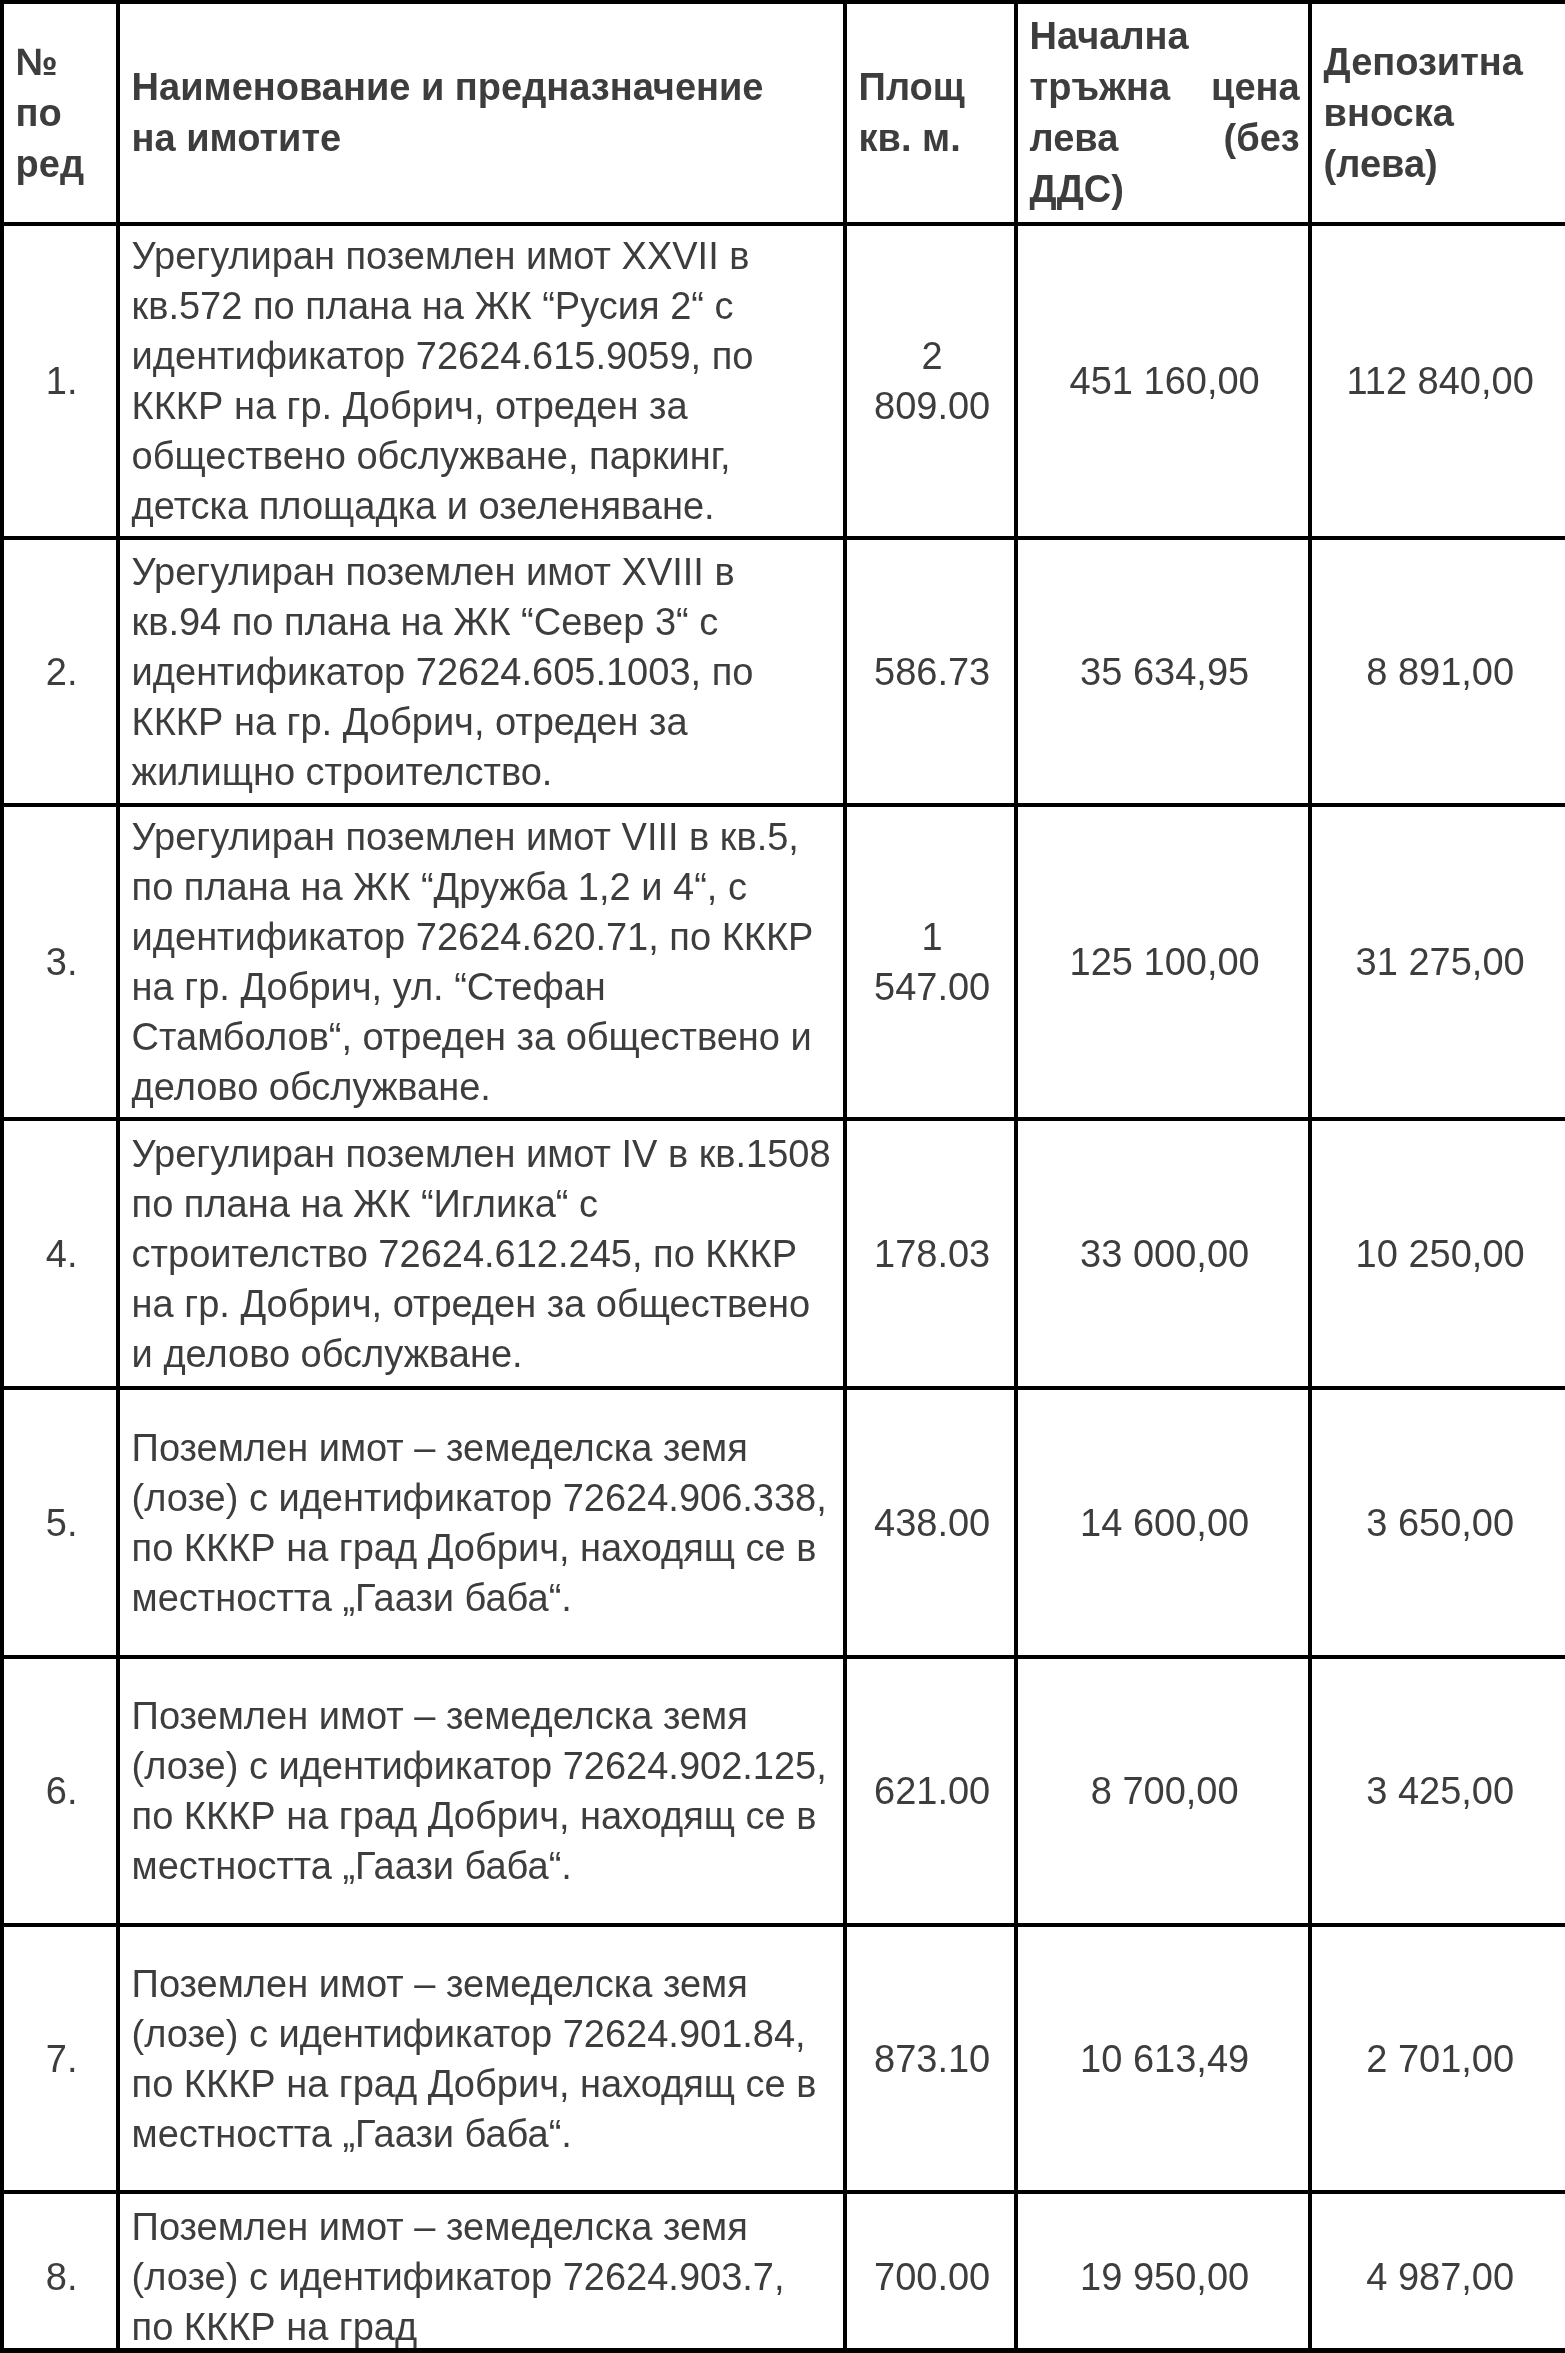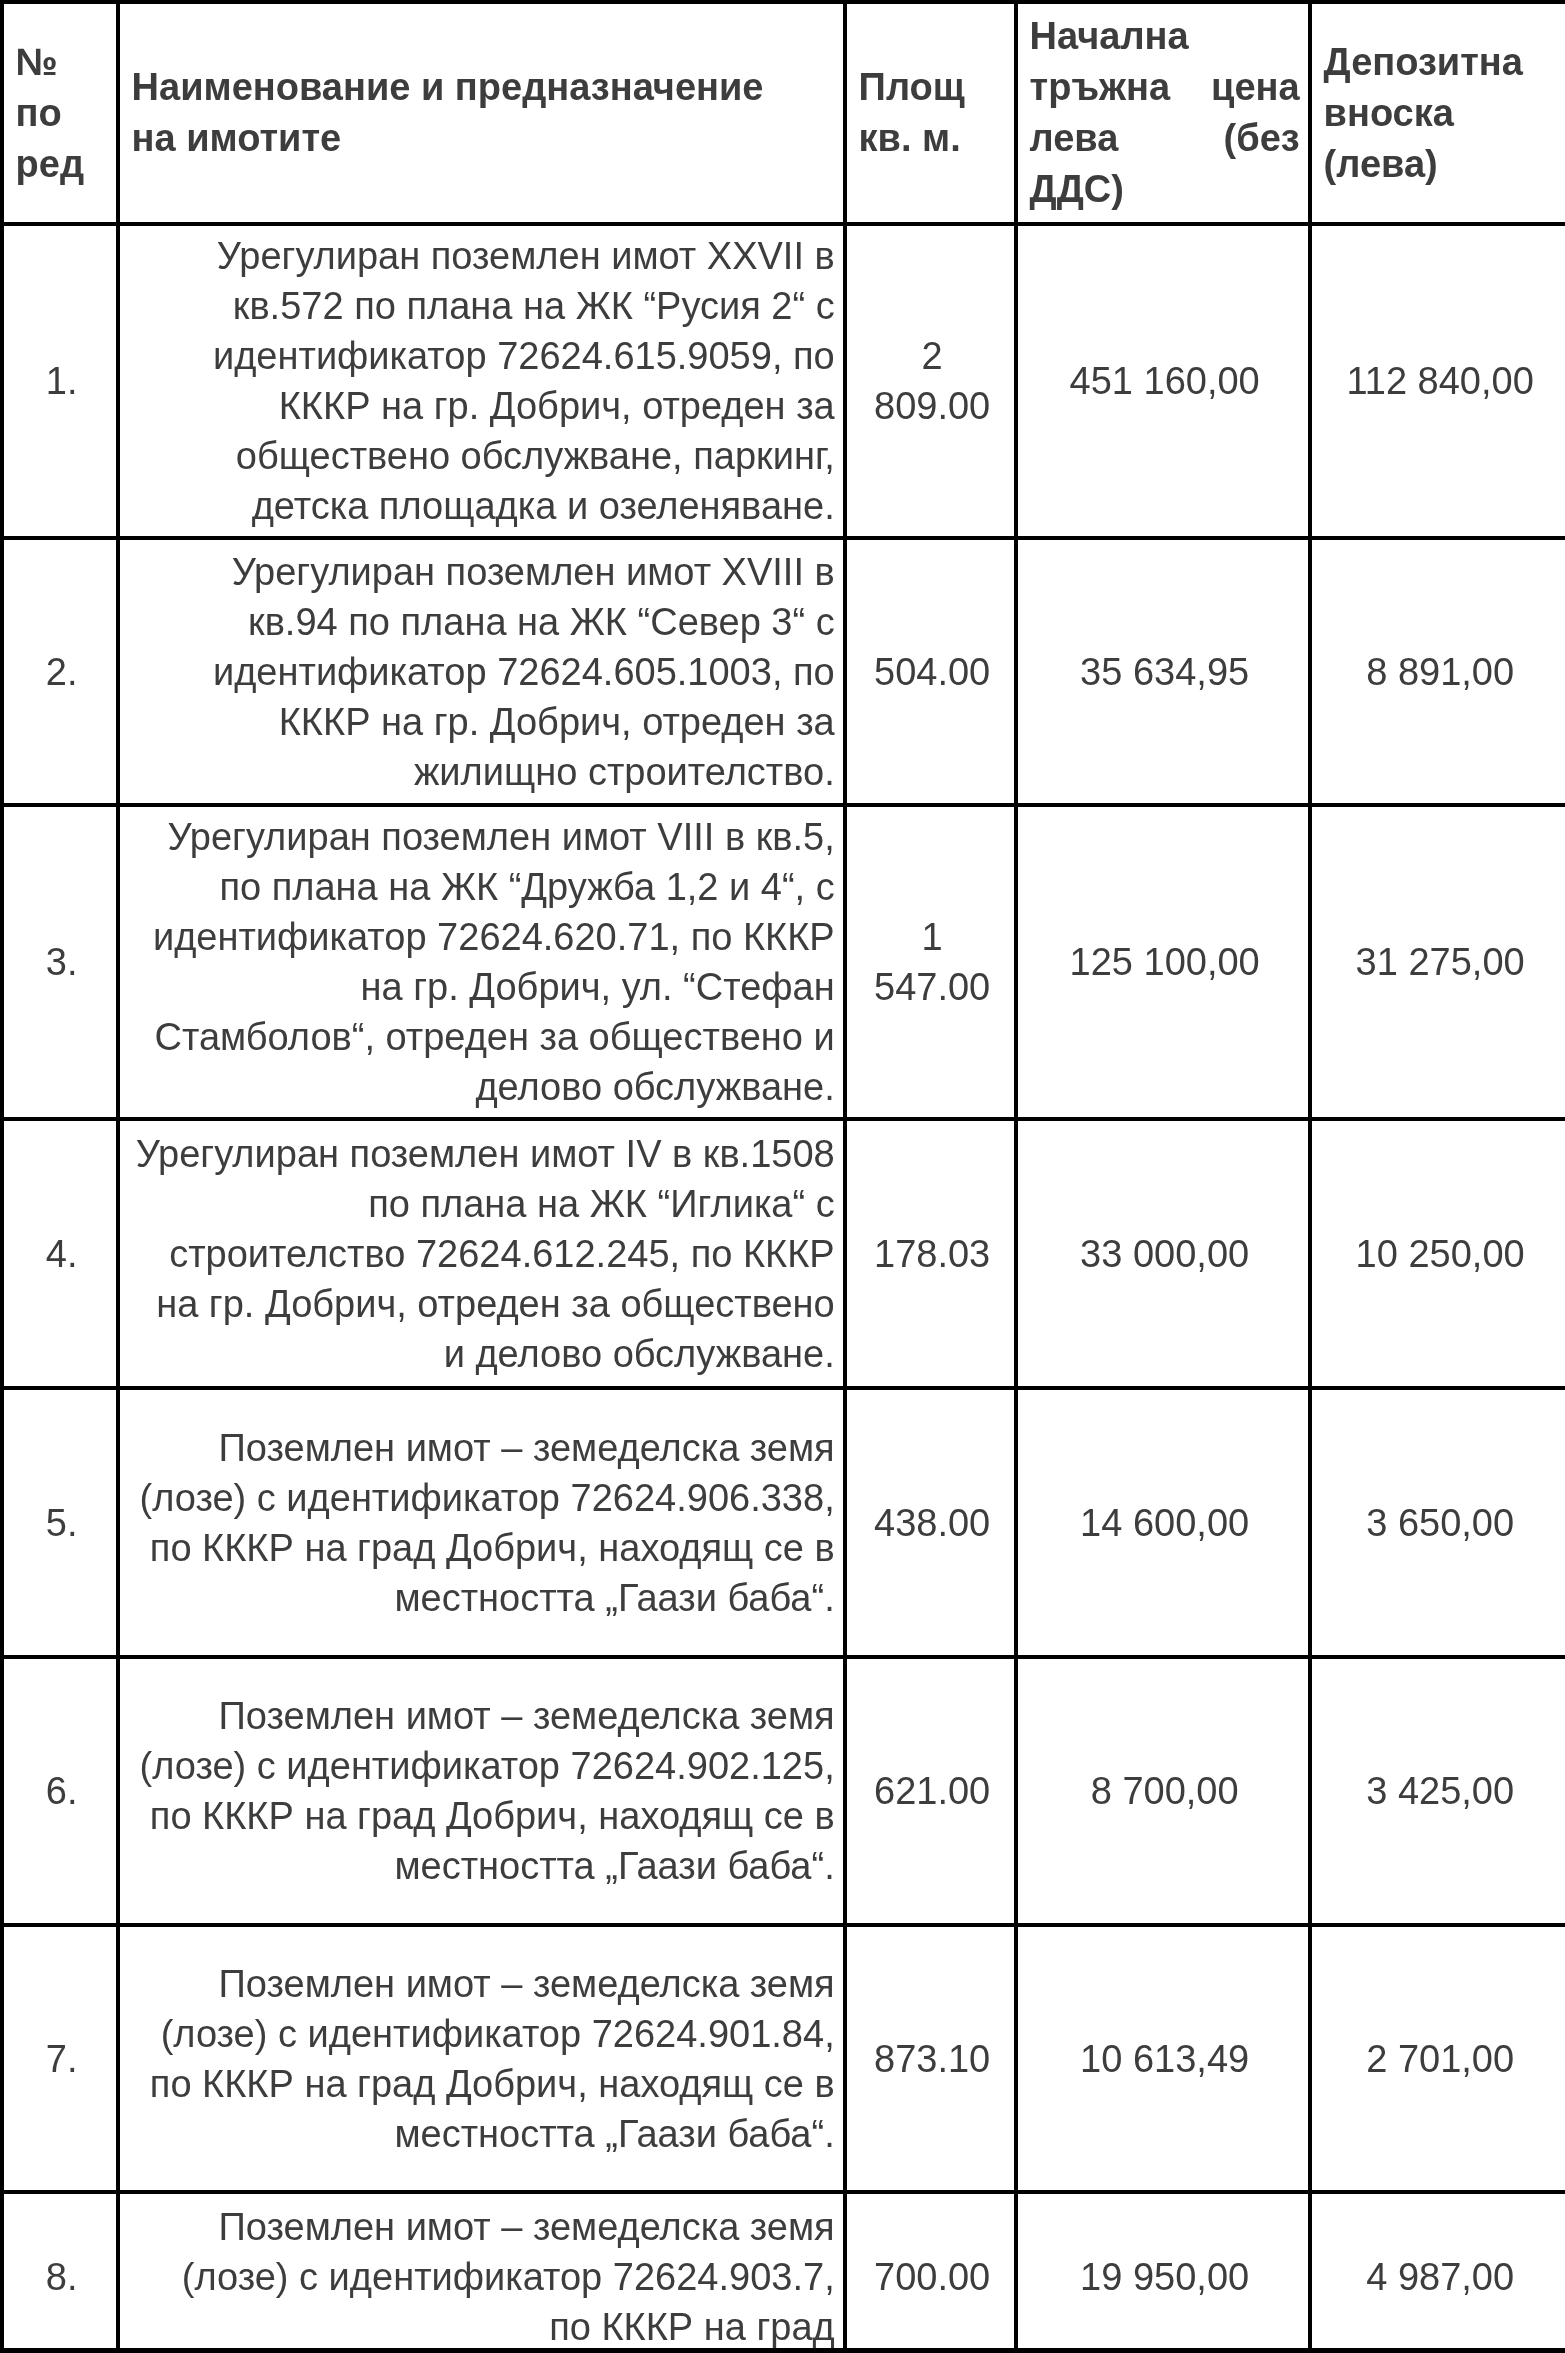--- a/index.html
+++ b/index.html
@@ -58,21 +58,21 @@
   tr.h-r6 { height: 268px; }
   tr.h-r7 { height: 267px; }
   tr.h-r8 { height: 169px; }
 
   td.cell-num {
     text-align: center;
     padding-left: 5px;
     padding-right: 5px;
   }
   td.cell-desc {
-    text-align: right;
+    text-align: left;
   }
   td.cell-area, td.cell-price, td.cell-deposit {
     text-align: center;
     padding-left: 8.3px;
     padding-right: 8.3px;
   }
   
   #page::after {
     content: "";
     position: absolute;
@@ -114,21 +114,21 @@
       <tr class="h-r1">
         <td class="cell-num">1.</td>
         <td class="cell-desc">Урегулиран поземлен имот XXVII в кв.572 по плана на ЖК “Русия 2“ с идентификатор 72624.615.9059, по КККР на гр. Добрич, отреден за обществено обслужване, паркинг, детска площадка и озеленяване.</td>
         <td class="cell-area">2 809.00</td>
         <td class="cell-price">451 160,00</td>
         <td class="cell-deposit">112 840,00</td>
       </tr>
       <tr class="h-r2">
         <td class="cell-num">2.</td>
         <td class="cell-desc">Урегулиран поземлен имот XVIII в кв.94 по плана на ЖК “Север 3“ с идентификатор 72624.605.1003, по КККР на гр. Добрич, отреден за жилищно строителство.</td>
-        <td class="cell-area">504.00</td>
+        <td class="cell-area">586.73</td>
         <td class="cell-price">35 634,95</td>
         <td class="cell-deposit">8 891,00</td>
       </tr>
       <tr class="h-r3">
         <td class="cell-num">3.</td>
         <td class="cell-desc">Урегулиран поземлен имот VIII в кв.5, по плана на ЖК “Дружба 1,2 и 4“, с идентификатор 72624.620.71, по КККР на гр. Добрич, ул. “Стефан Стамболов“, отреден за обществено и делово обслужване.</td>
         <td class="cell-area">1 547.00</td>
         <td class="cell-price">125 100,00</td>
         <td class="cell-deposit">31 275,00</td>
       </tr>

